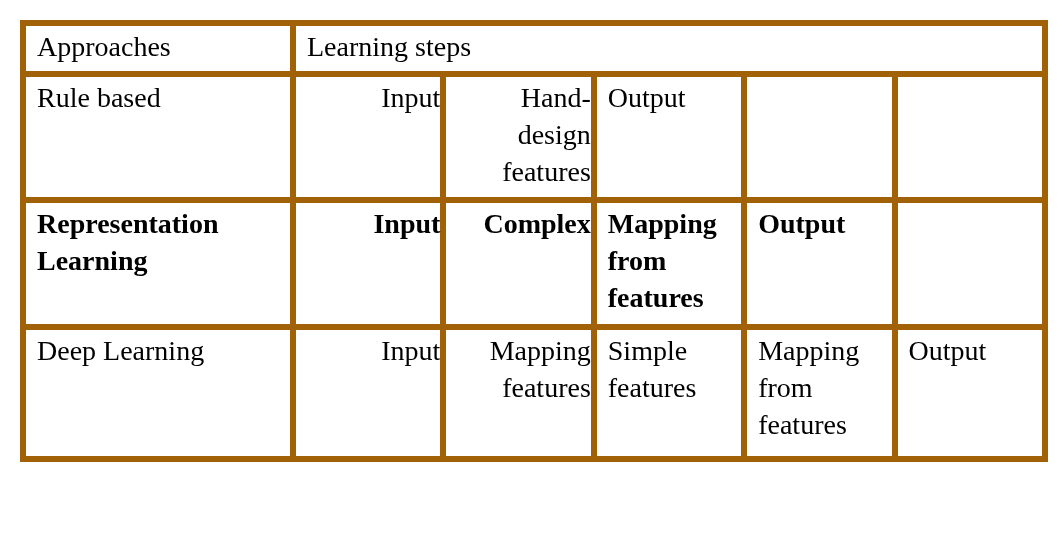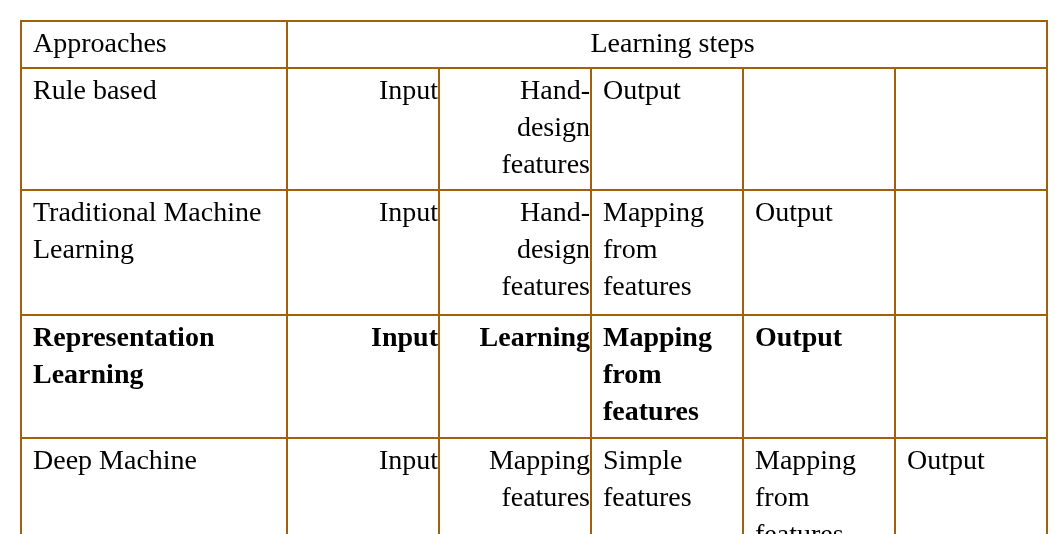--- a/index.html
+++ b/index.html
@@ -23,38 +23,37 @@
   table.comparison {
     position: absolute;
     left: 20px;
     top: 20px;
     width: 1028px;
     border-collapse: collapse;
     table-layout: fixed;
     background: #ffffff;
   }
   table.comparison td {
-    border: 2px solid #a16207;
+    border: 6px solid #a16207;
     vertical-align: top;
     padding: 2px 0 6px 11px;
     font-size: 28px;
     line-height: 37px;
     font-weight: normal;
     word-wrap: break-word;
     overflow-wrap: break-word;
   }
   td.hdr {
     font-weight: bold;
     padding-top: 0px;
     padding-bottom: 2px;
     height: 36px;
   }
   td.hdr-span {
     font-weight: bold;
-    text-align: center;
     padding-left: 0;
     padding-right: 0;
     padding-top: 0px;
     padding-bottom: 2px;
   }
   td.col-approach { width: 253px; }
   td.col-s1 { width: 122px; text-align: right; }
   td.col-s2 { width: 166px; text-align: right; }
   td.col-s3 { width: 175px; }
   td.col-s4 { width: 175px; }
@@ -97,65 +96,45 @@
           <span class="cell-text">Output</span>
         </td>
         <td class="col-s4">
           <span class="empty-cell"></span>
         </td>
         <td class="col-s5">
           <span class="empty-cell"></span>
         </td>
       </tr>
 
-      <tr class="r2">
-        <td class="col-approach">
-          <span class="cell-text">Traditional Machine Learning</span>
-        </td>
-        <td class="col-s1">
-          <span class="cell-text">Input</span>
-        </td>
-        <td class="col-s2">
-          <span class="cell-text">Hand-design features</span>
-        </td>
-        <td class="col-s3">
-          <span class="cell-text">Mapping from features</span>
-        </td>
-        <td class="col-s4">
-          <span class="cell-text">Output</span>
-        </td>
-        <td class="col-s5">
-          <span class="empty-cell"></span>
-        </td>
-      </tr>
 
       <tr class="r3">
         <td class="col-approach">
           <span class="cell-text">Representation Learning</span>
         </td>
         <td class="col-s1">
           <span class="cell-text">Input</span>
         </td>
         <td class="col-s2">
-          <span class="cell-text">Learning</span>
+          <span class="cell-text">Complex</span>
         </td>
         <td class="col-s3">
           <span class="cell-text">Mapping from features</span>
         </td>
         <td class="col-s4">
           <span class="cell-text">Output</span>
         </td>
         <td class="col-s5">
           <span class="empty-cell"></span>
         </td>
       </tr>
 
       <tr class="r4">
         <td class="col-approach">
-          <span class="cell-text">Deep Machine</span>
+          <span class="cell-text">Deep Learning</span>
         </td>
         <td class="col-s1">
           <span class="cell-text">Input</span>
         </td>
         <td class="col-s2">
           <span class="cell-text">Mapping features</span>
         </td>
         <td class="col-s3">
           <span class="cell-text">Simple features</span>
         </td>

